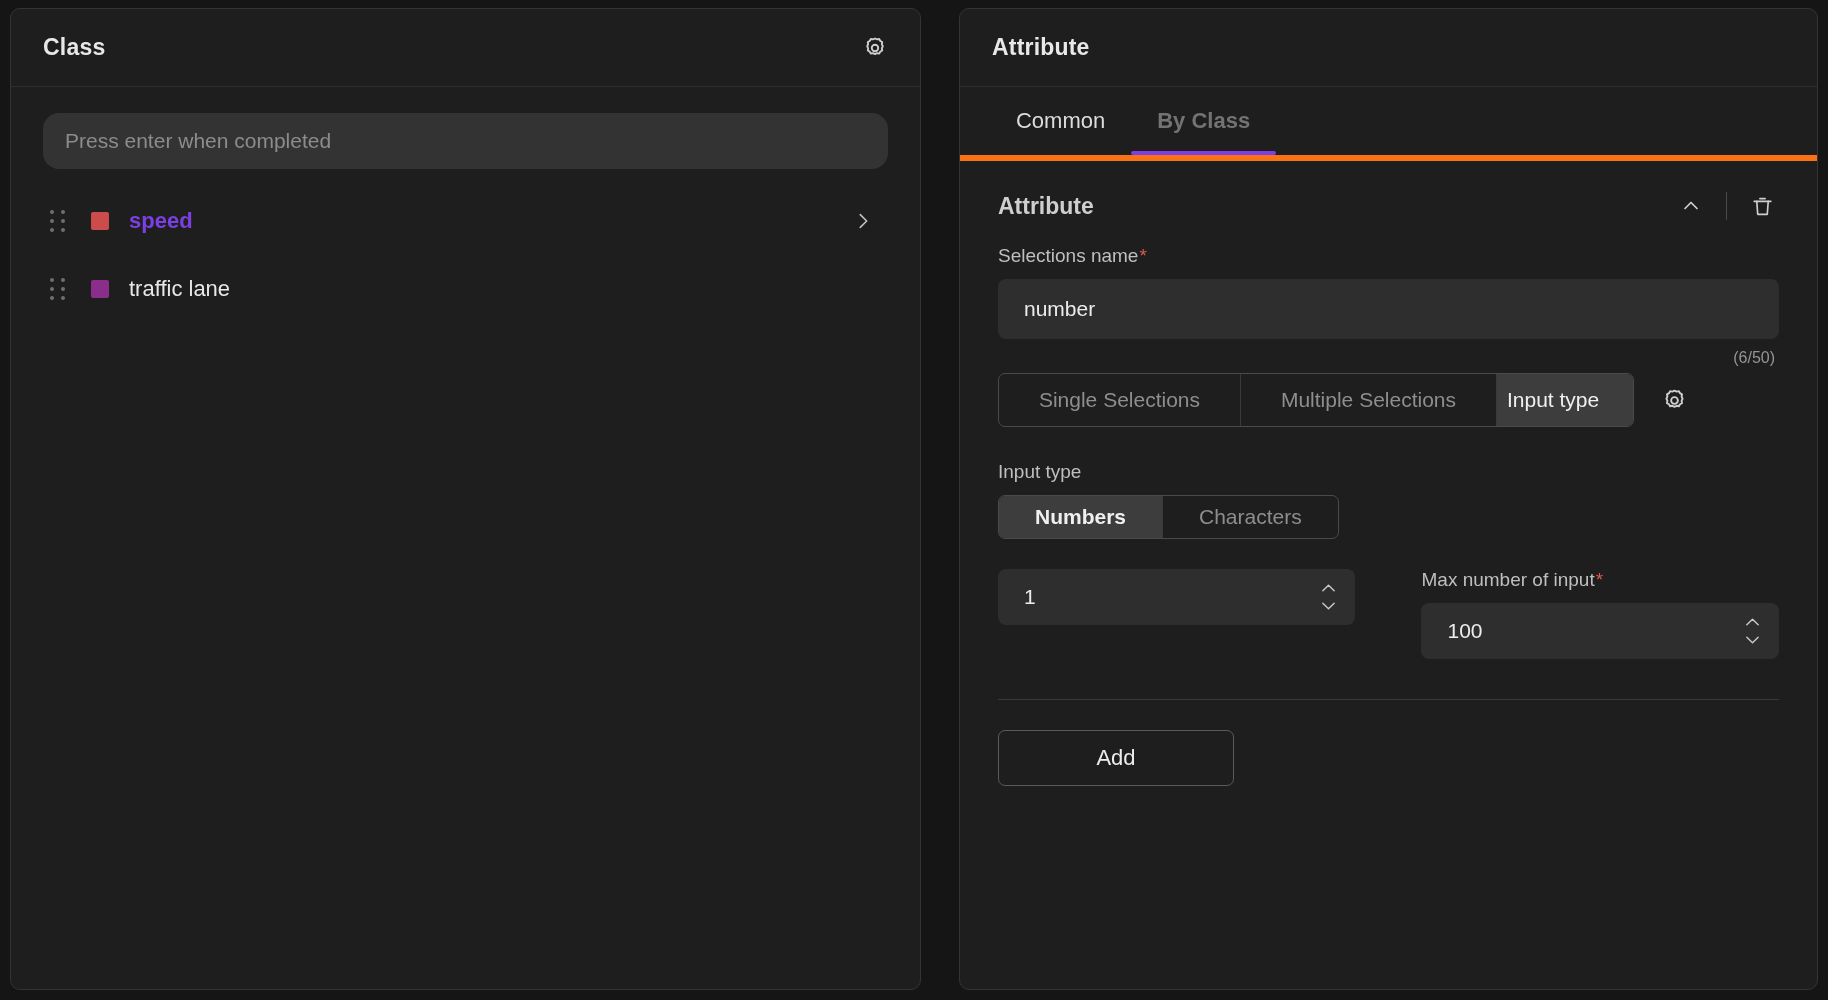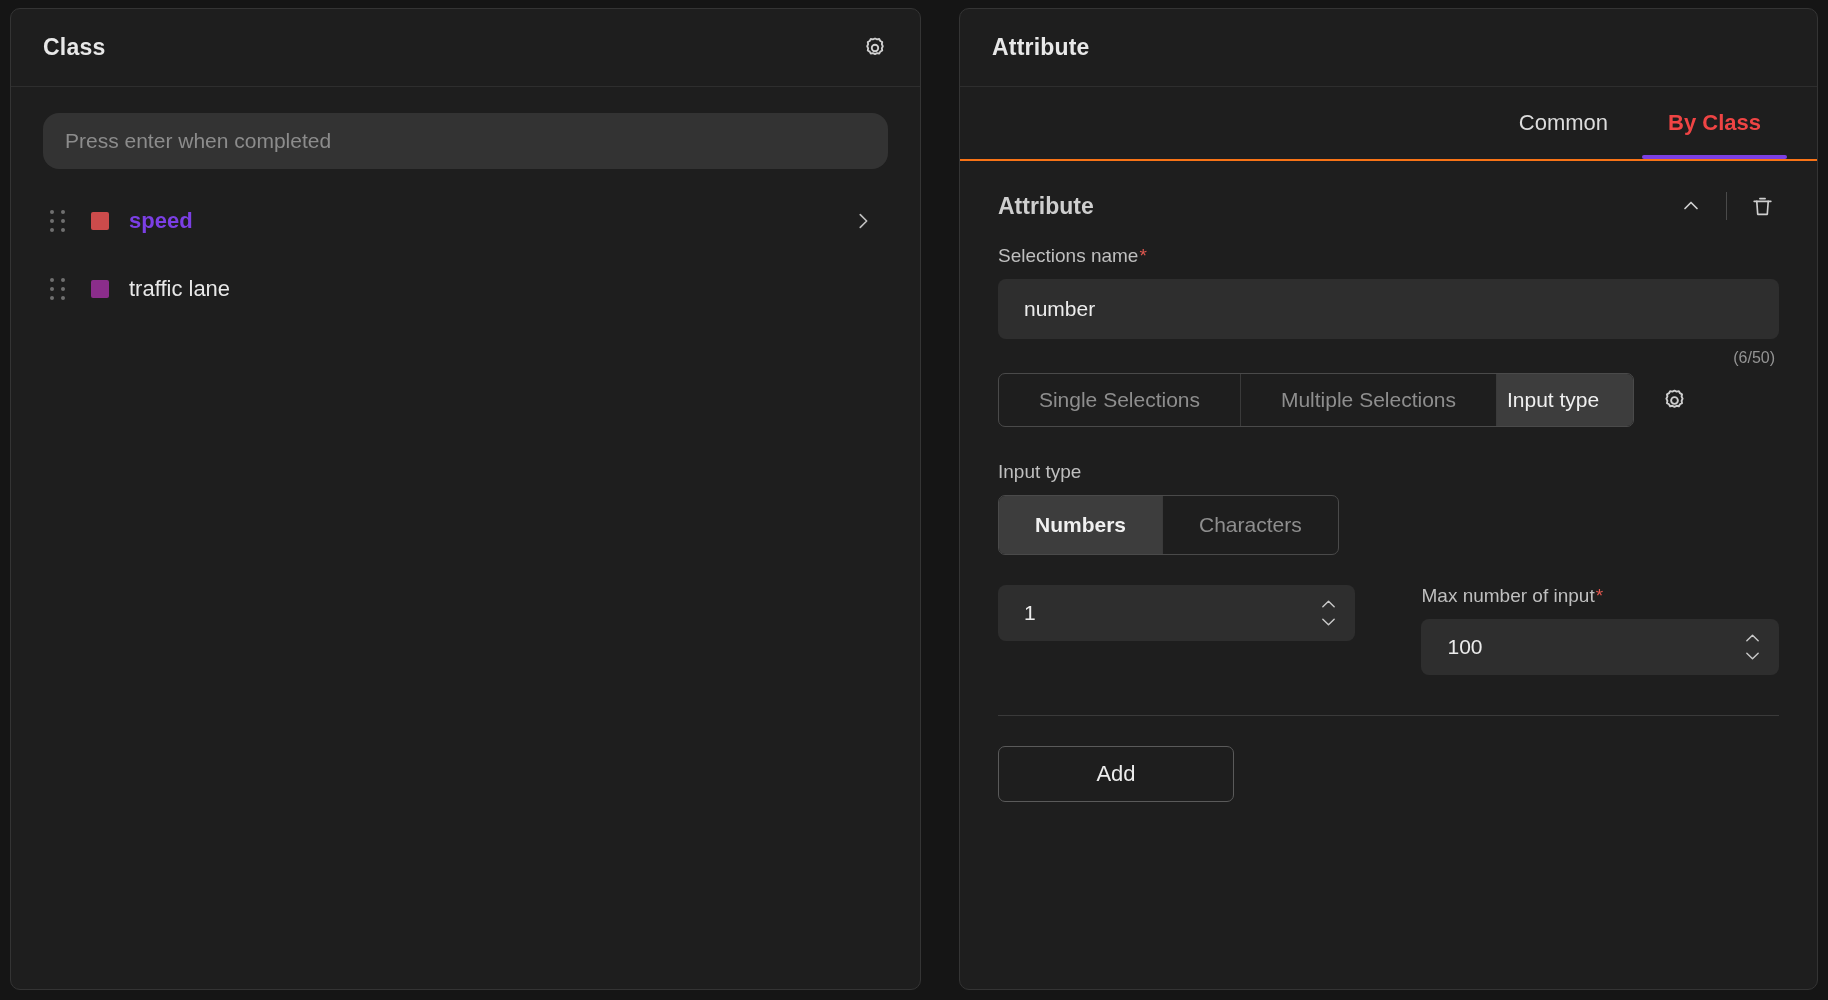--- a/index.html
+++ b/index.html
@@ -119,36 +119,35 @@
   }
   .class-label.selected {
     color: #7b3fe4;
     font-weight: bold;
   }
   .chevron-right { color: #bdbdbd; display:flex; align-items:center; padding-right:6px; }
 
   
   .tabs {
     display: flex;
-    gap: 8px;
+    gap: 0;
     padding: 0 30px;
     height: 74px;
     align-items: stretch;
-    border-bottom: 2px solid #f97316;
-    justify-content: flex-end;
+    border-bottom: 6px solid #f97316;
   }
   .tab {
     position: relative;
     display: flex;
     align-items: center;
     padding: 0 26px;
     font-size: 22px;
     color: #dcdcdc;
   }
-  .tab.active { color: #ef4444; font-weight: bold; }
+  .tab.active { color: #737373; font-weight: bold; }
   .tab.active::after {
     content: "";
     position: absolute;
     left: 0; right: 0; bottom: 0;
     height: 4px;
     background: #7b3fe4;
     border-radius: 2px;
   }
 
   .right-body {
@@ -210,21 +209,21 @@
     border-right: 1px solid #3a3a3a;
     white-space: nowrap;
     background: transparent;
   }
   .seg:last-child { border-right: none; }
   .seg.active { background: #3d3d3d; color: #f0f0f0; }
   .segmented.main { width: 636px; }
   .segmented.main .seg { flex: 1 1 auto; overflow: hidden; }
   .segmented.main .seg.active { flex: 0 0 136px; padding: 0 10px; justify-content: flex-start; }
 
-  .segmented.small { height: 60px; }
+  .segmented.small { height: 44px; }
   .segmented.small .seg { padding: 0 36px; }
   .segmented.small .seg.active { font-weight: bold; }
 
   .block { margin-top: 34px; }
 
   .row2 { display: flex; gap: 66px; margin-top: 30px; }
   .col { flex: 1; }
 
   .stepper-wrap { position: relative; }
   .stepper-input {

